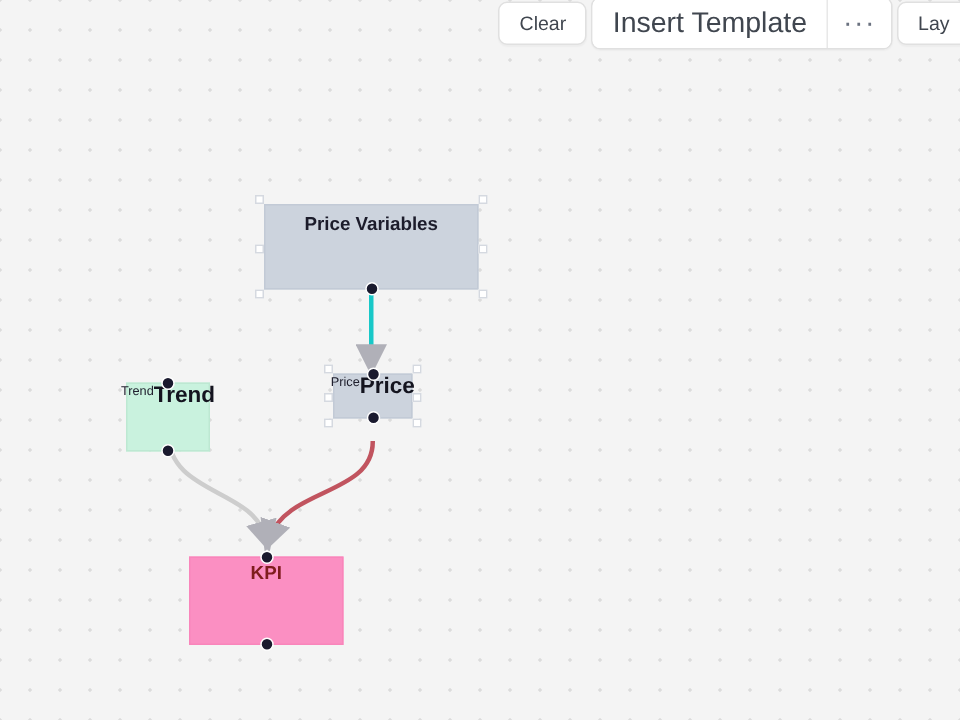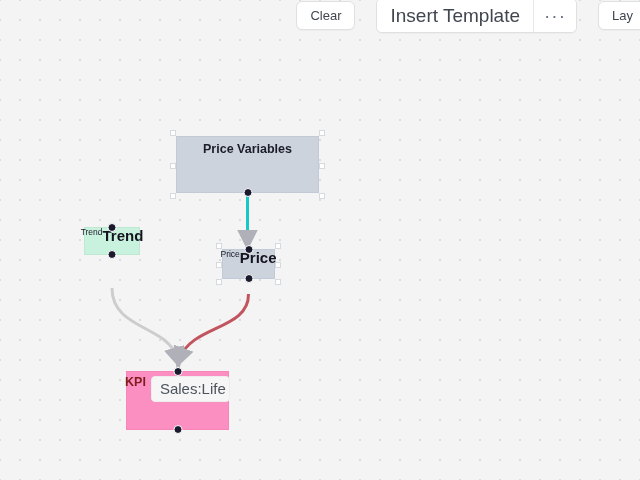--- a/index.html
+++ b/index.html
@@ -26,21 +26,21 @@
   
   #toolbar {
     position: absolute;
     top: 0;
     left: 0;
     width: 640px;
     height: 31px;
     display: flex;
     justify-content: flex-end;
     align-items: center;
-    gap: 21px;
+    gap: 3px;
     padding-right: 0;
     box-sizing: border-box;
     z-index: 40;
     pointer-events: none;
   }
   #toolbar > * { pointer-events: auto; }
 
   .tb-btn {
     background: #ffffff;
     border: 1px solid #e0e0e0;
@@ -258,21 +258,21 @@
     <div class="corner br"></div>
     <div class="corner ml"></div>
     <div class="corner mr"></div>
 
     <div class="node-body">
       <div class="grp-title">Price Variables</div>
     </div>
     <div class="handle bottom"></div>
   </div>
 
-  <div class="node node-trend" style="left:84px; top:227px; width:56px; height:28px;">
+  <div class="node node-trend" style="left:84px; top:255px; width:56px; height:46px;">
     <div class="handle top"></div>
     <div class="node-body">
       <div class="sub-label">Trend</div>
       <div class="main-label">Trend</div>
     </div>
     <div class="handle bottom"></div>
   </div>
 
   <div class="node node-price" style="left:222px; top:249px; width:53px; height:30px;">
     <div class="corner tl"></div>
@@ -287,23 +287,20 @@
       <div class="sub-label">Price</div>
       <div class="main-label">Price</div>
     </div>
     <div class="handle bottom"></div>
   </div>
 
   <div class="node node-kpi" style="left:126px; top:371px; width:103px; height:59px;">
     <div class="handle top"></div>
     <div class="node-body">
       <div class="kpi-title">KPI</div>
-      <div class="kpi-field">
-        <span class="chip-text">Sales:Life</span>
-      </div>
     </div>
     <div class="handle bottom"></div>
   </div>
 
   <div id="toolbar">
     <button class="tb-btn">Clear</button>
     <div class="tb-group">
       <button class="seg">Insert Template</button>
       <button class="seg dots">···</button>
     </div>

